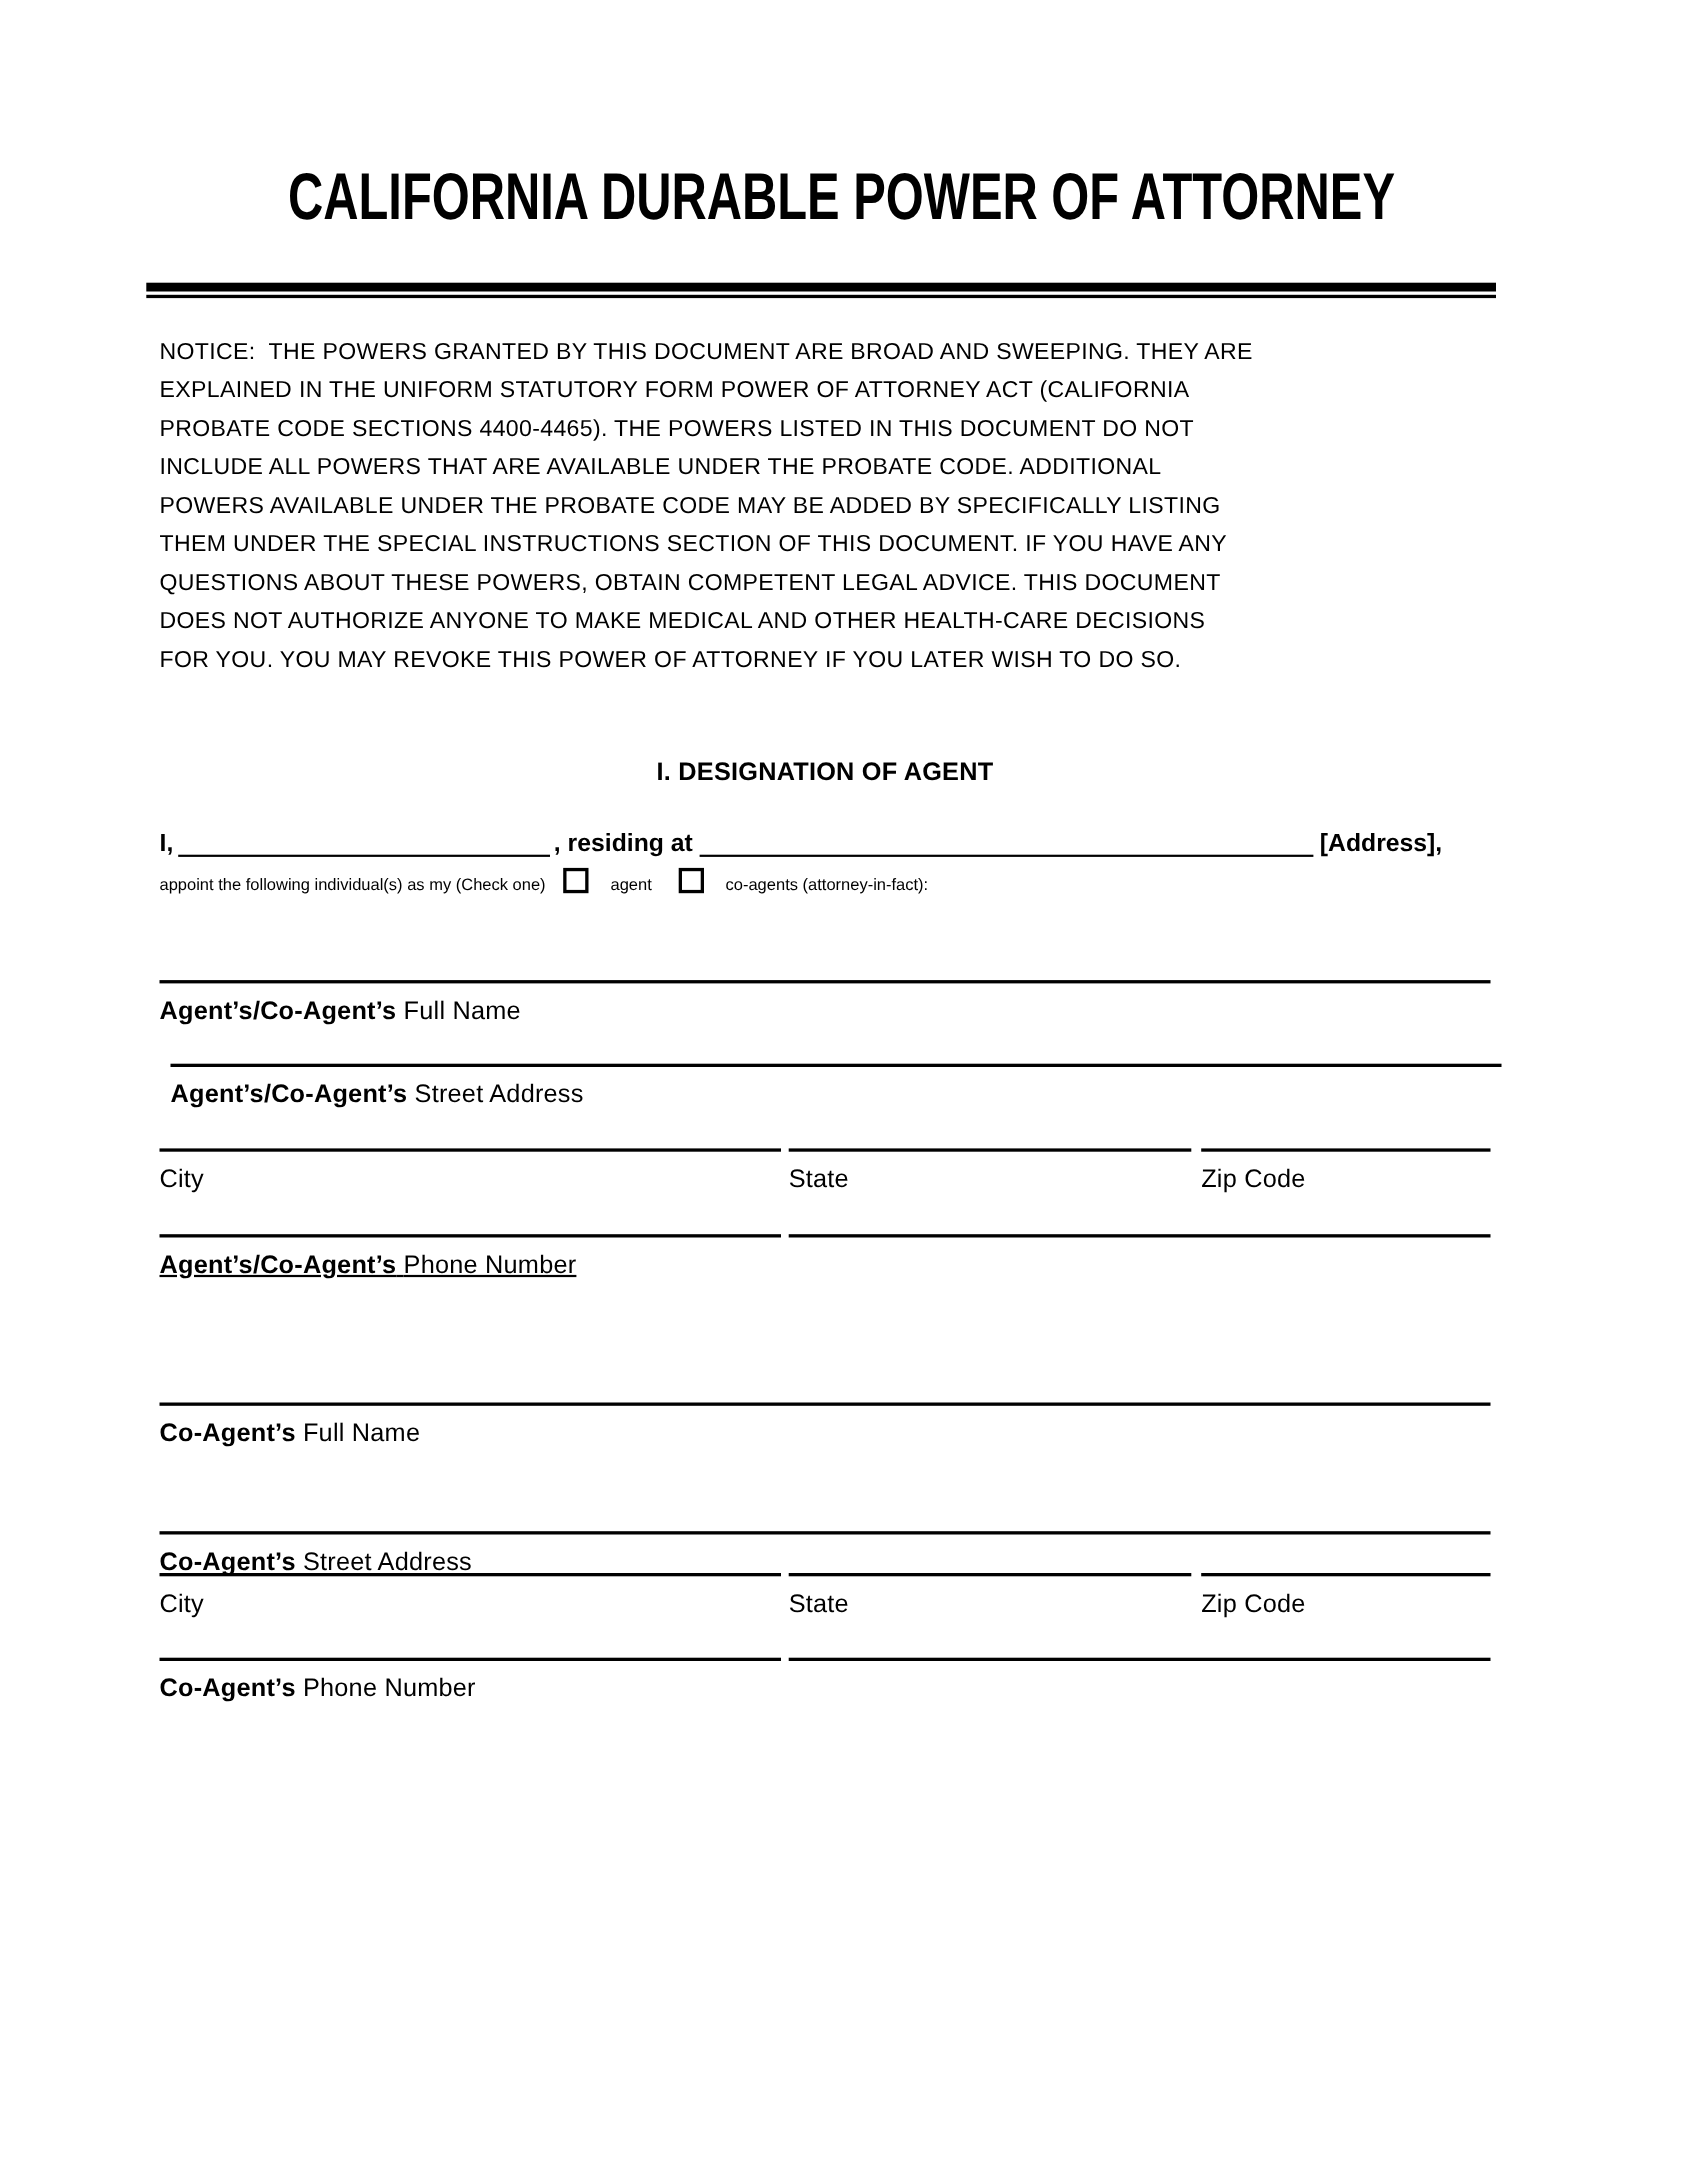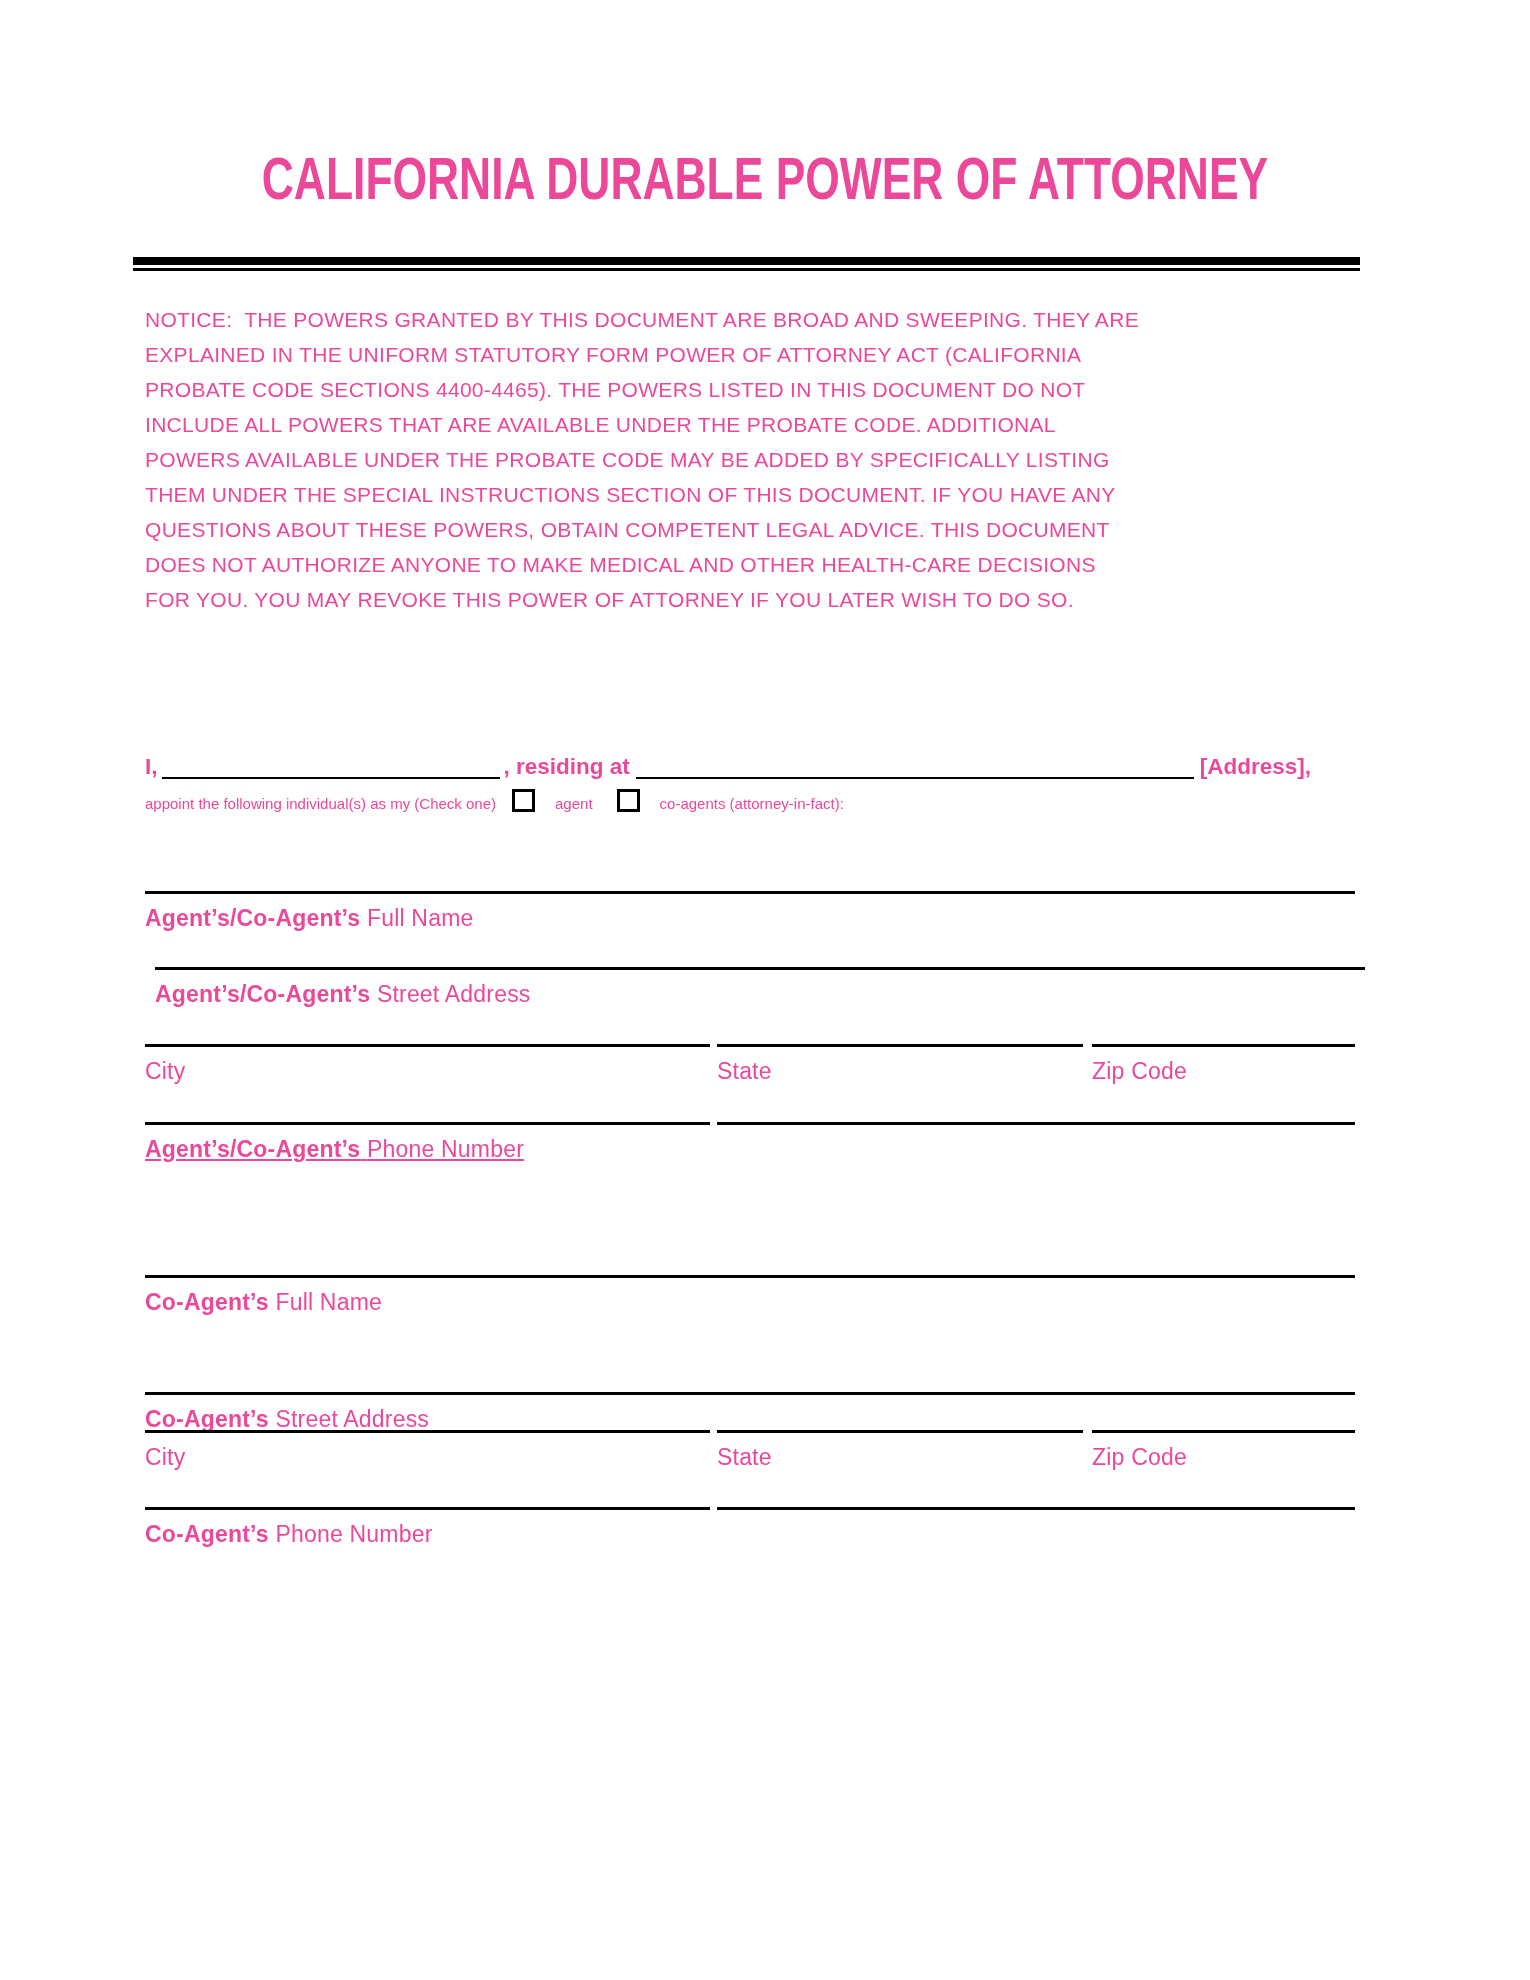--- a/index.html
+++ b/index.html
@@ -1,21 +1,21 @@
 <!DOCTYPE html>
 <html><head>
 <meta charset="utf-8">
 <style>
   html,body { margin:0; padding:0; background:#e8e8e8; }
   .page {
     position:relative;
     width:1530px; height:1980px;
     background:#ffffff;
     font-family:"Liberation Sans", sans-serif;
-    color:#ec4899;
+    color:#000000;
     margin:0 auto;
     overflow:hidden;
   }
   .title-wrap {
     position:absolute; top:148px; left:0; width:1530px;
     text-align:center; white-space:nowrap;
   }
   .title-text {
     display:inline-block;
     font-size:60px; font-weight:bold; line-height:62px;
@@ -82,20 +82,21 @@
   <div class="notice">NOTICE:  THE POWERS GRANTED BY THIS DOCUMENT ARE BROAD AND SWEEPING. THEY ARE
 EXPLAINED IN THE UNIFORM STATUTORY FORM POWER OF ATTORNEY ACT (CALIFORNIA
 PROBATE CODE SECTIONS 4400-4465). THE POWERS LISTED IN THIS DOCUMENT DO NOT
 INCLUDE ALL POWERS THAT ARE AVAILABLE UNDER THE PROBATE CODE. ADDITIONAL
 POWERS AVAILABLE UNDER THE PROBATE CODE MAY BE ADDED BY SPECIFICALLY LISTING
 THEM UNDER THE SPECIAL INSTRUCTIONS SECTION OF THIS DOCUMENT. IF YOU HAVE ANY
 QUESTIONS ABOUT THESE POWERS, OBTAIN COMPETENT LEGAL ADVICE. THIS DOCUMENT
 DOES NOT AUTHORIZE ANYONE TO MAKE MEDICAL AND OTHER HEALTH-CARE DECISIONS
 FOR YOU. YOU MAY REVOKE THIS POWER OF ATTORNEY IF YOU LATER WISH TO DO SO.</div>
 
+  <div class="section-heading">I. DESIGNATION OF AGENT</div>
 
   <div class="intro-line1">
     <span>I,</span><span class="blank blank1"></span><span>, residing at</span><span class="blank blank2"></span><span>[Address],</span>
   </div>
 
   <div class="intro-line2">
     <span>appoint the following individual(s) as my (Check one)</span><span class="checkbox"></span><span>agent</span><span class="checkbox cb2"></span><span>co-agents (attorney-in-fact):</span>
   </div>
 
   <div class="field" style="top:891px; left:145px; width:1210px;">

